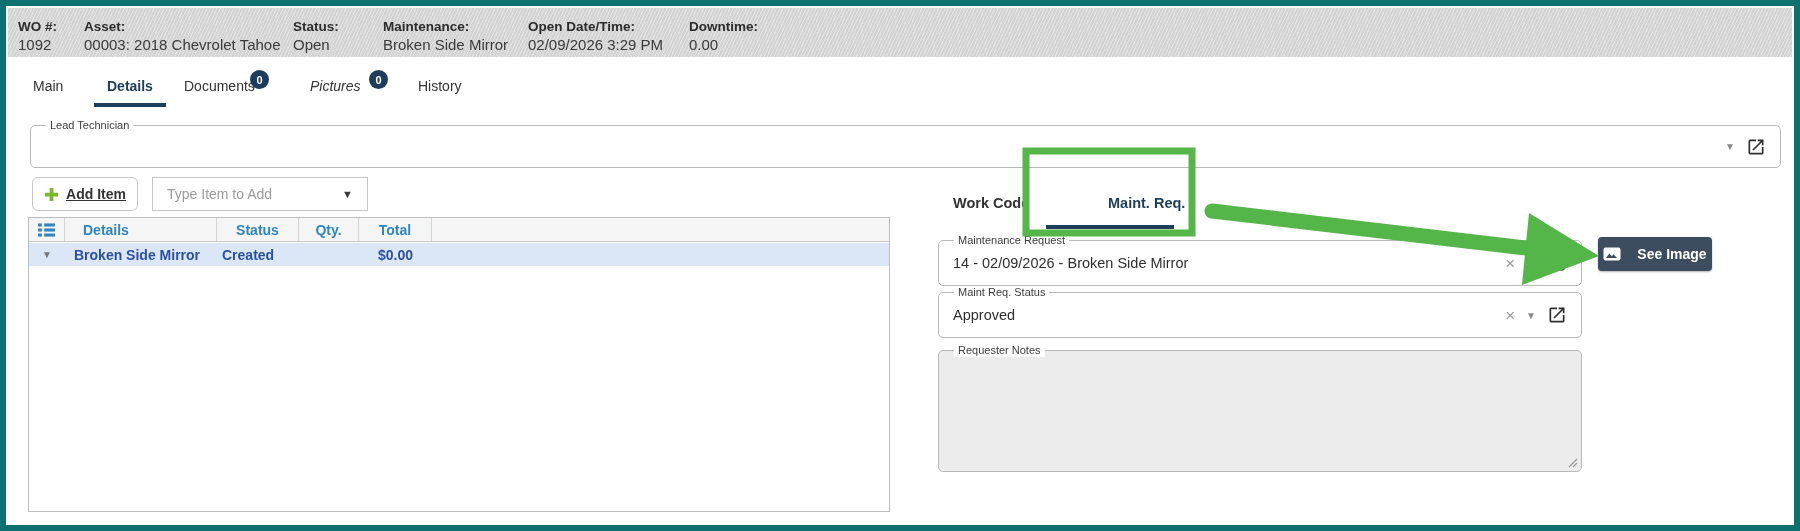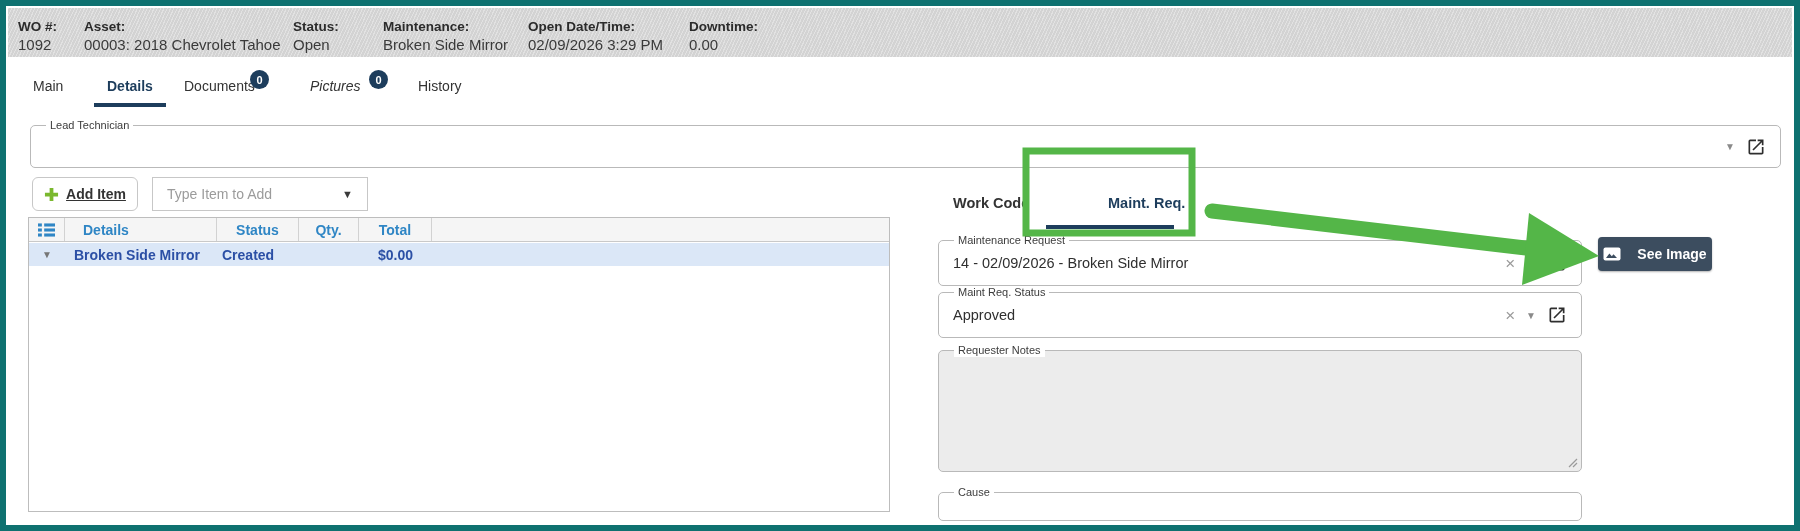--- a/index.html
+++ b/index.html
@@ -210,24 +210,20 @@
   </div>
 
   <div class="field notes-area" style="left:938px; top:350px; width:644px; height:122px;">
     <div class="field-label">Requester Notes</div>
     <div class="field-value"></div>
     <svg class="resize-handle" viewBox="0 0 10 10">
       <path d="M9 1L1 9M9 5L5 9" stroke="#9a9a9a" stroke-width="1.2" fill="none"></path>
     </svg>
   </div>
 
-  <div class="field" style="left:938px; top:492px; width:644px; height:29px;">
-    <div class="field-label">Cause</div>
-    <div class="field-value"></div>
-  </div>
 
   <div class="abs btn-seeimage">
     <svg width="18" height="14" viewBox="0 0 18 14">
       <rect x="0.5" y="0.5" width="17" height="13" rx="2" fill="#ffffff"></rect>
       <path d="M3 11l3.4-4.6 2.4 2.9 1.7-2 3.5 3.7z" fill="#3c4d5f"></path>
     </svg>
     <span>See Image</span>
   </div>
 
   <svg class="abs annotation" viewBox="0 0 1800 531">

